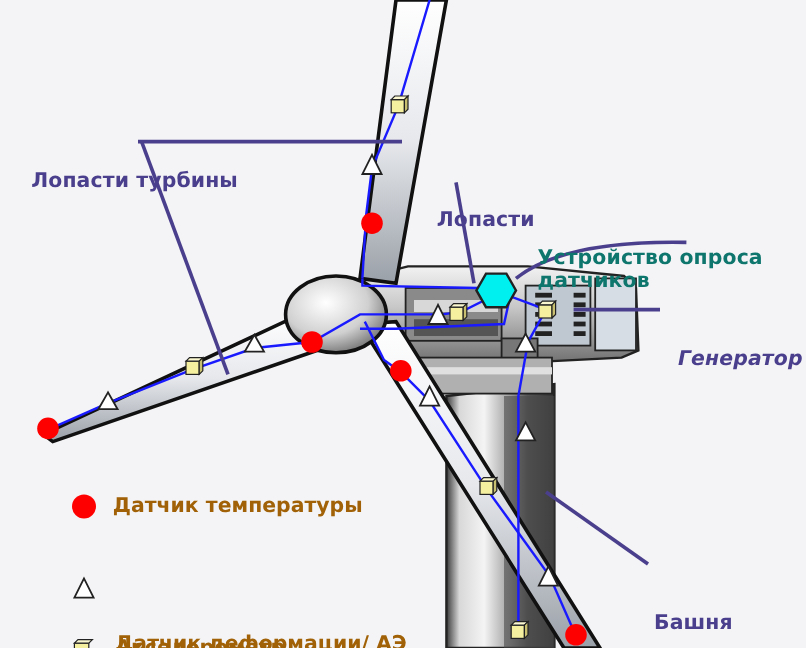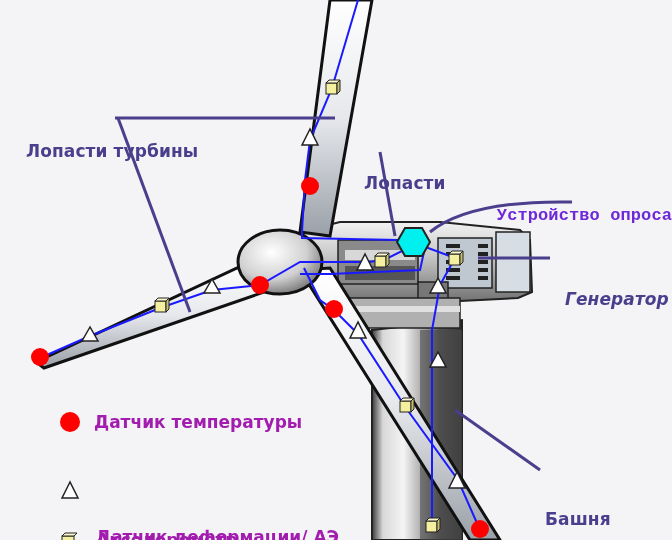--- a/index.html
+++ b/index.html
@@ -1,20 +1,20 @@
 <!DOCTYPE html>
 <html><head>
 <meta charset="utf-8">
 <style>
   html,body{margin:0;padding:0;}
   body{width:672px;height:540px;overflow:hidden;background:#f4f4f6;position:relative;font-family:"DejaVu Sans","Liberation Sans",sans-serif;}
   #stage{position:absolute;left:0;top:0;width:672px;height:540px;}
   .lbl{position:absolute;font-weight:bold;font-size:17px;color:#4a3f8c;white-space:nowrap;letter-spacing:0.1px;margin-top:44px;}
-  .lbl.pink{color:#6d28d9;text-align:right;line-height:19px;font-family:Liberation Mono, monospace;}
-  .legend-text{position:absolute;font-weight:bold;font-size:17px;color:#a21caf;white-space:nowrap;}
+  .lbl.pink{color:#0f766e;text-align:left;line-height:19px;}
+  .legend-text{position:absolute;font-weight:bold;font-size:17px;color:#a16207;white-space:nowrap;}
 </style>
 </head>
 <body>
 
 <svg id="stage" viewBox="0 0 672 540" xmlns="http://www.w3.org/2000/svg">
   <defs>
     <linearGradient id="towerGrad" x1="0" x2="1" y1="0" y2="0">
       <stop offset="0" stop-color="#3a3a3a"></stop>
       <stop offset="0.12" stop-color="#d8d8d8"></stop>
       <stop offset="0.35" stop-color="#f4f4f4"></stop>
@@ -162,19 +162,20 @@
   <g transform="translate(62,536)" stroke="#222" stroke-width="1">
       <rect width="12" height="12" fill="#f5f0a0"></rect>
       <polygon points="0,0 3,-3 15,-3 12,0" fill="#fbf8d0"></polygon>
     </g>
 </svg>
 
 <div class="lbl" style="left:26px;top:97px;">Лопасти турбины</div>
 <div class="lbl" style="left:364px;top:129px;">Лопасти</div>
 <div class="lbl pink" style="left:448px;top:162px;width:224px;">
   <div>Устройство опроса</div>
+  <div>датчиков</div>
 </div>
 <div class="lbl" style="left:565px;top:245px;font-style:italic;">Генератор</div>
 <div class="lbl" style="left:545px;top:465px;">Башня</div>
 
 <div class="legend-text" style="left:94px;top:412px;">Датчик температуры</div>
 <div class="legend-text" style="left:96px;top:479px;margin-top:48px;">Датчик деформации/ АЭ</div>
 <div class="legend-text" style="left:96px;top:530px;">Акселерометр</div>
 
 </body></html>

